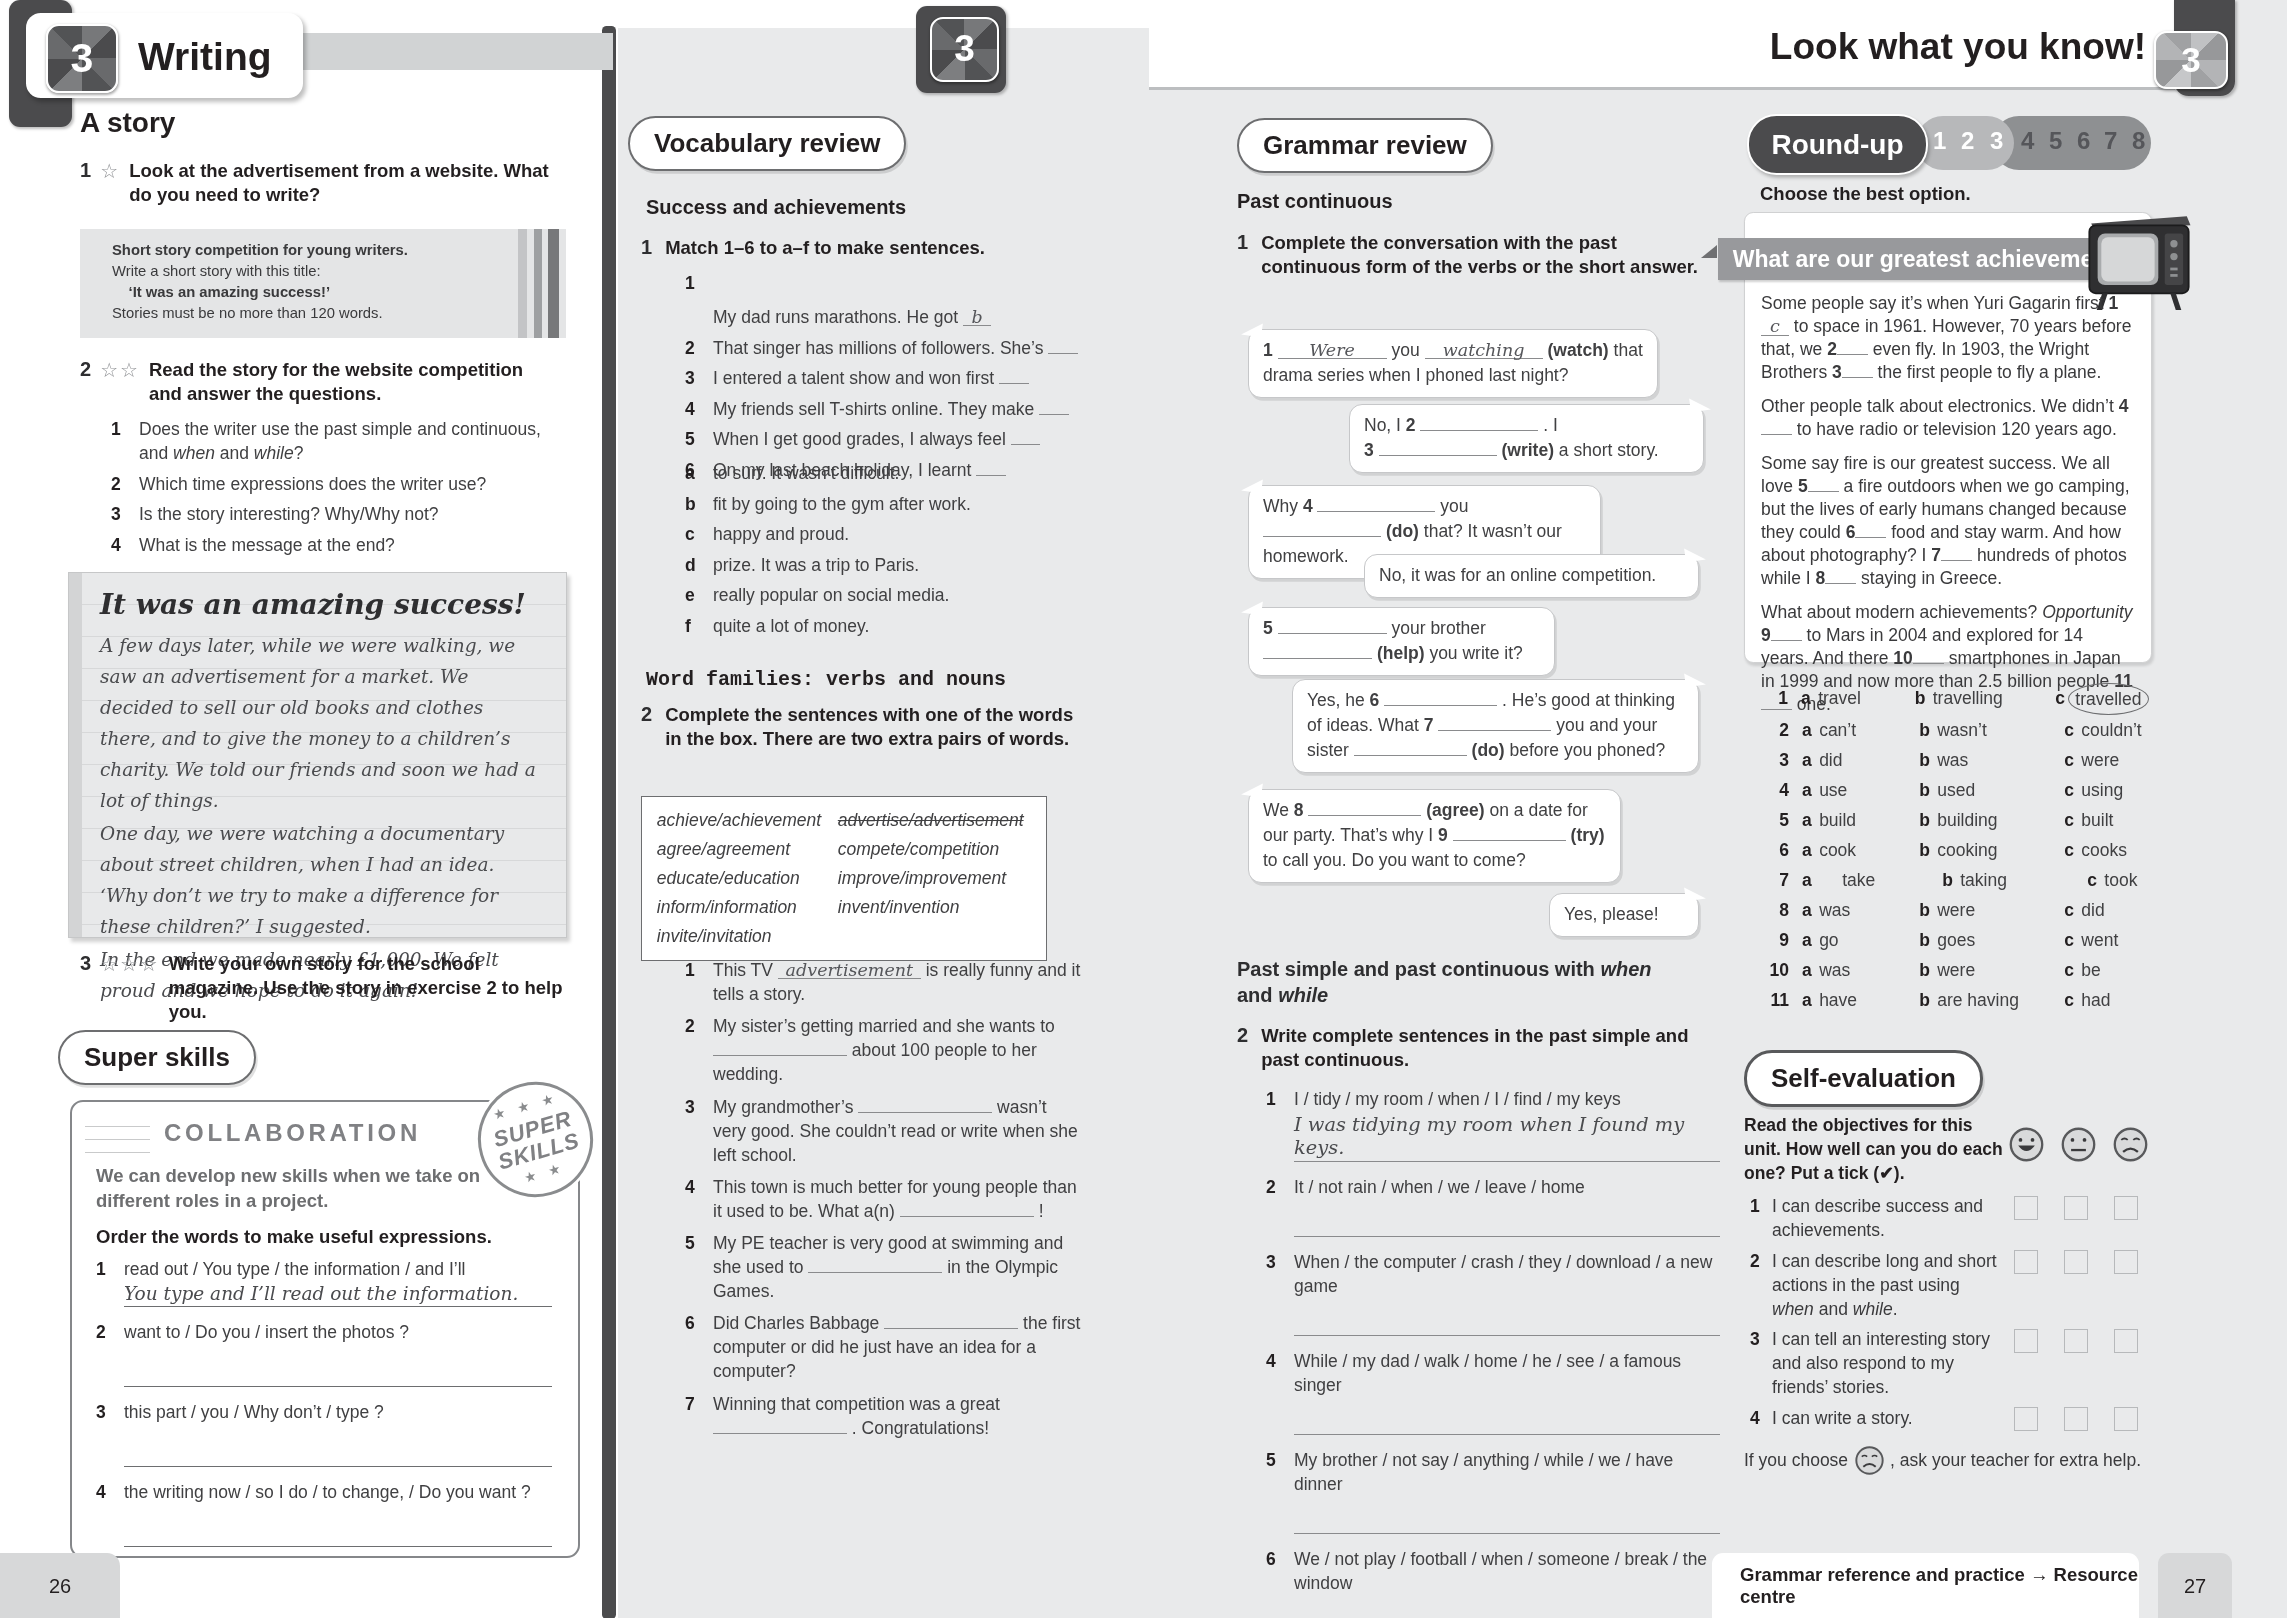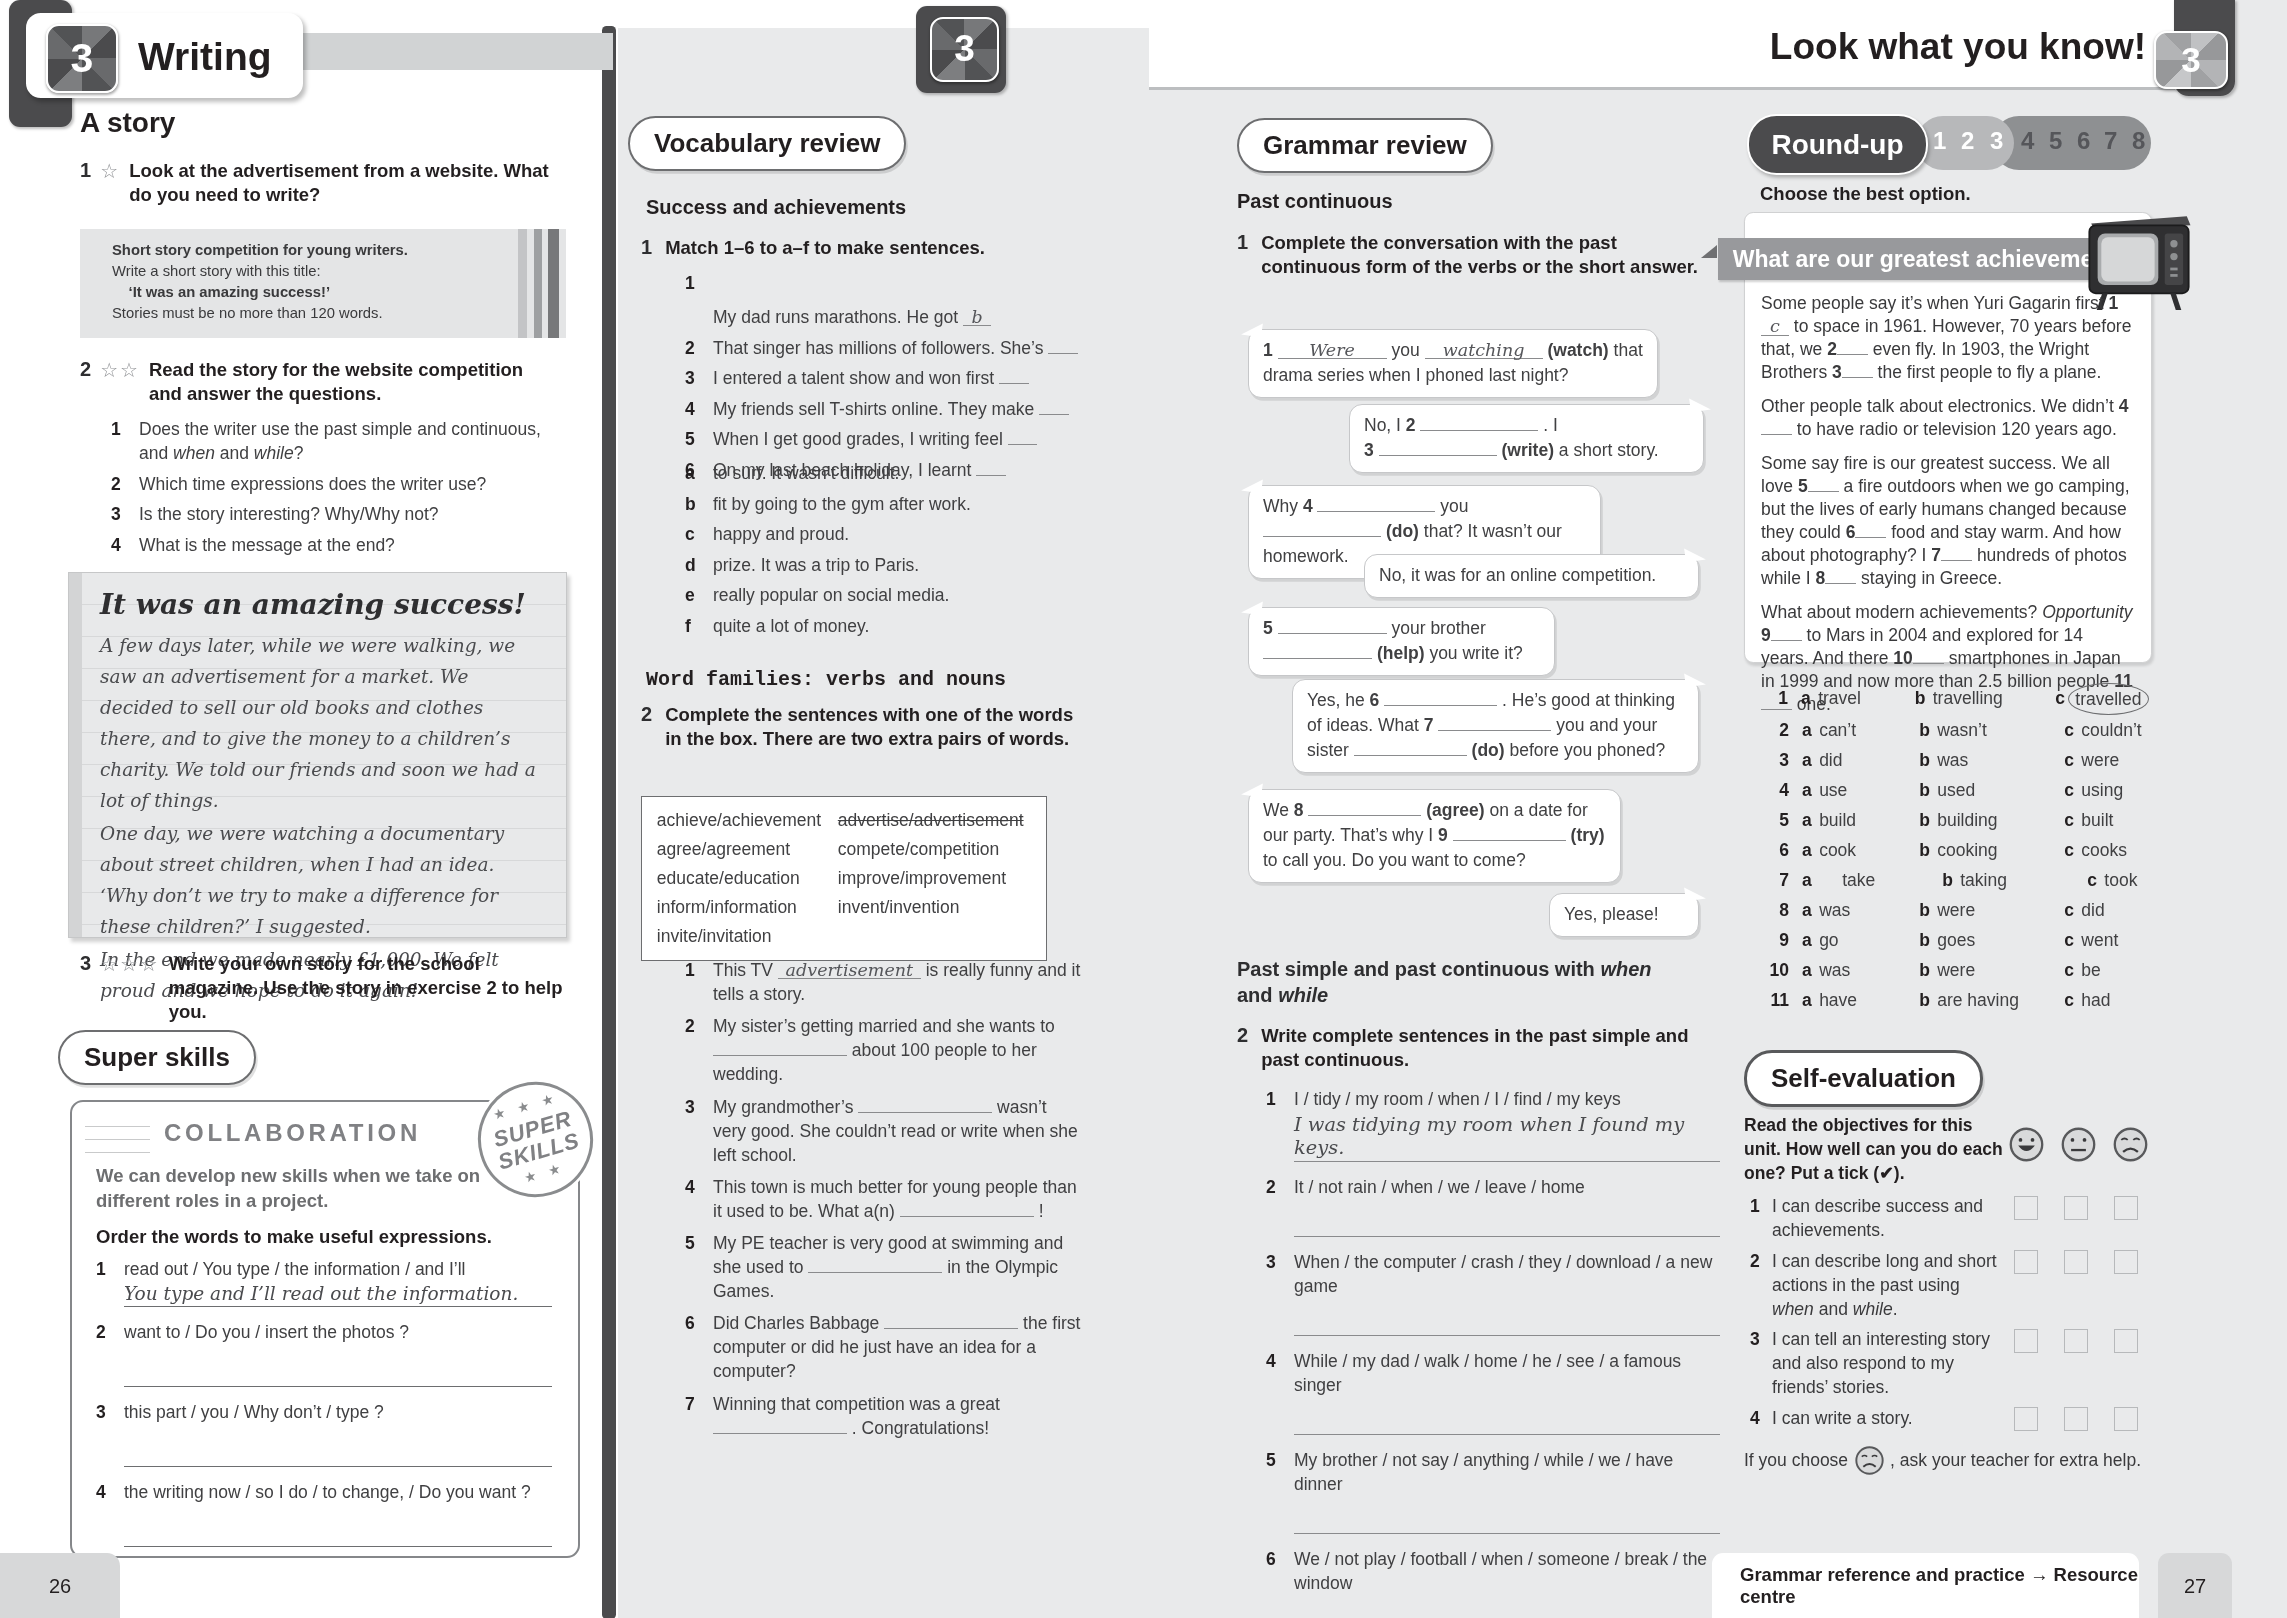--- a/index.html
+++ b/index.html
@@ -231,21 +231,21 @@
       <div class="nrow">
         <div class="nn">3</div>
         <div style="flex: 1 1 0%;"><span class="">I entered a talent show and won first </span><span class="blank" style="width: 29.5px;"></span></div>
       </div>
       <div class="nrow">
         <div class="nn">4</div>
         <div style="flex: 1 1 0%;"><span class="">My friends sell T-shirts online. They make </span><span class="blank" style="width: 29.5px;"></span></div>
       </div>
       <div class="nrow">
         <div class="nn">5</div>
-        <div style="flex: 1 1 0%;"><span class="">When I get good grades, I writing feel </span><span class="blank" style="width: 29.5px;"></span></div>
+        <div style="flex: 1 1 0%;"><span class="">When I get good grades, I always feel </span><span class="blank" style="width: 29.5px;"></span></div>
       </div>
       <div class="nrow">
         <div class="nn">6</div>
         <div style="flex: 1 1 0%;"><span class="">On my last beach holiday, I learnt </span><span class="blank" style="width: 29.5px;"></span></div>
       </div>
     </div>
   <div class="abs" id="vocab-ex1-options" style="left:685px;top:461px;width:434px;">
       <div class="nrow">
         <div class="nn">a</div>
         <div style="flex: 1 1 0%;">to surf. It wasn’t difficult.</div>
@@ -270,21 +270,21 @@
         <div class="nn">f</div>
         <div style="flex: 1 1 0%;">quite a lot of money.</div>
       </div>
     </div>
 
   <div class="abs sechead" style="left:646px;top:668px;font-family:Liberation Mono, monospace;">Word families: verbs and nouns</div>
   <div class="abs" style="left:641px;top:703px;display:flex;gap:13px;width:443px;">
     <span class="b" style="font-size:20px;">2</span>
     <span class="extitle">Complete the sentences with one of the words in the box. There are two extra pairs of words.</span>
   </div>
-  <div class="abs" id="word-box" style="left:641px;top:796px;width:374px;background:#fff;border:1.4px solid #6d6e70;padding:9.2px 14.8px;font-size:17.5px;line-height:29px;color:#404042;">
+  <div class="abs" id="word-box" style="left:641px;top:796px;width:374px;background:#fff;border:1.4px solid #6d6e70;padding:9.2px 14.8px;font-size:17.5px;line-height:29px;color:#404042;font-style:italic;">
       <div style="display: flex;">
         <span style="width: 181px;">achieve/achievement</span>
         <span class="struck">advertise/advertisement</span>
       </div>
       <div style="display: flex;">
         <span style="width: 181px;">agree/agreement</span>
         <span>compete/competition</span>
       </div>
       <div style="display: flex;">
         <span style="width: 181px;">educate/education</span>

